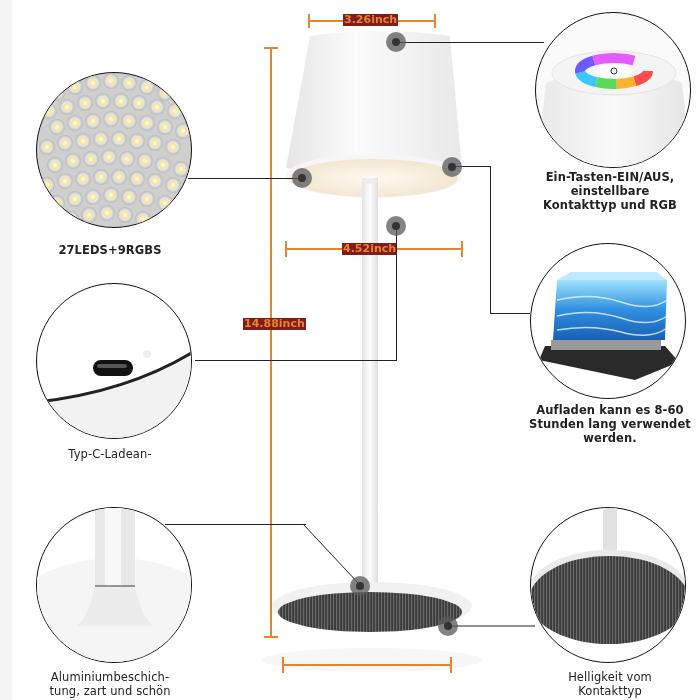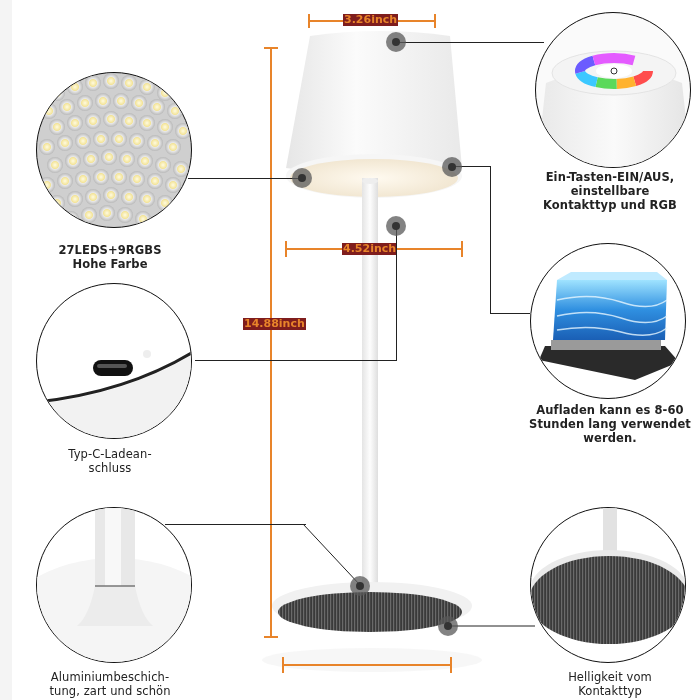--- a/index.html
+++ b/index.html
@@ -162,21 +162,20 @@
       <circle cx="34" cy="146" r="8"></circle>
         <circle cx="52" cy="142" r="8"></circle>
         <circle cx="70" cy="140" r="8"></circle>
         <circle cx="88" cy="142" r="8"></circle>
         <circle cx="106" cy="146" r="8"></circle>
     </g>
   </svg>
 </div>
 <div class="caption" style="left:30px;top:243px;width:160px;font-weight:bold;">
   <div>27LEDS+9RGBS</div>
-  <div>Hohe Farbe</div>
 </div>
 
 <div class="circle" style="left:535px;top:12px;width:156px;height:156px;">
   <svg width="156" height="156">
     <defs>
       <linearGradient id="body" x1="0" x2="1">
           <stop offset="0" stop-color="#e8e8e8"></stop>
           <stop offset=".5" stop-color="#fafafa"></stop>
           <stop offset="1" stop-color="#e4e4e4"></stop>
         </linearGradient>
@@ -229,21 +228,20 @@
   <svg width="156" height="156">
     <path d="M0,120 Q90,110 156,70 L156,156 L0,156 Z" fill="#f2f2f2"></path>
     <path d="M0,118 Q90,108 156,68" fill="none" stroke="#222" stroke-width="3"></path>
     <rect x="56" y="76" width="40" height="16" rx="8" fill="#111"></rect>
     <rect x="60" y="80" width="30" height="4" rx="2" fill="#555"></rect>
     <circle cx="110" cy="70" r="4" fill="#eee"></circle>
   </svg>
 </div>
 <div class="caption" style="left:30px;top:447px;width:160px;">
   <div>Typ-C-Ladean-</div>
-  <div>schluss</div>
 </div>
 
 <div class="circle" style="left:36px;top:507px;width:156px;height:156px;background:#fff;">
   <svg width="156" height="156">
     <ellipse cx="78" cy="130" rx="120" ry="80" fill="#f5f5f5"></ellipse>
     <rect x="58" y="0" width="40" height="78" fill="#e8e8e8"></rect>
     <rect x="68" y="0" width="16" height="78" fill="#f8f8f8"></rect>
     <path d="M58,78 L98,78 Q104,108 116,118 L40,118 Q52,108 58,78 Z" fill="#ececec"></path>
     <line x1="58" y1="78" x2="98" y2="78" stroke="#777" stroke-width="1.5"></line>
   </svg>

